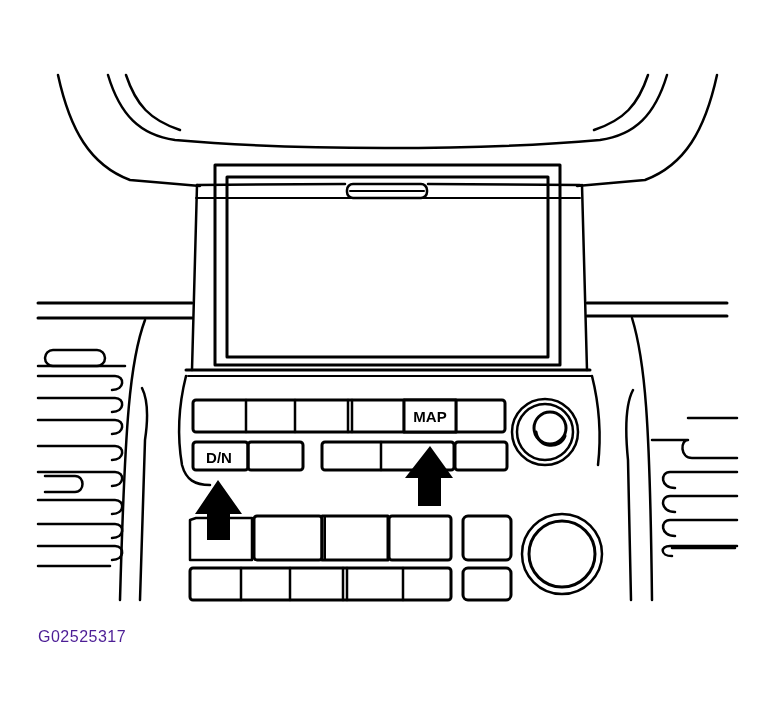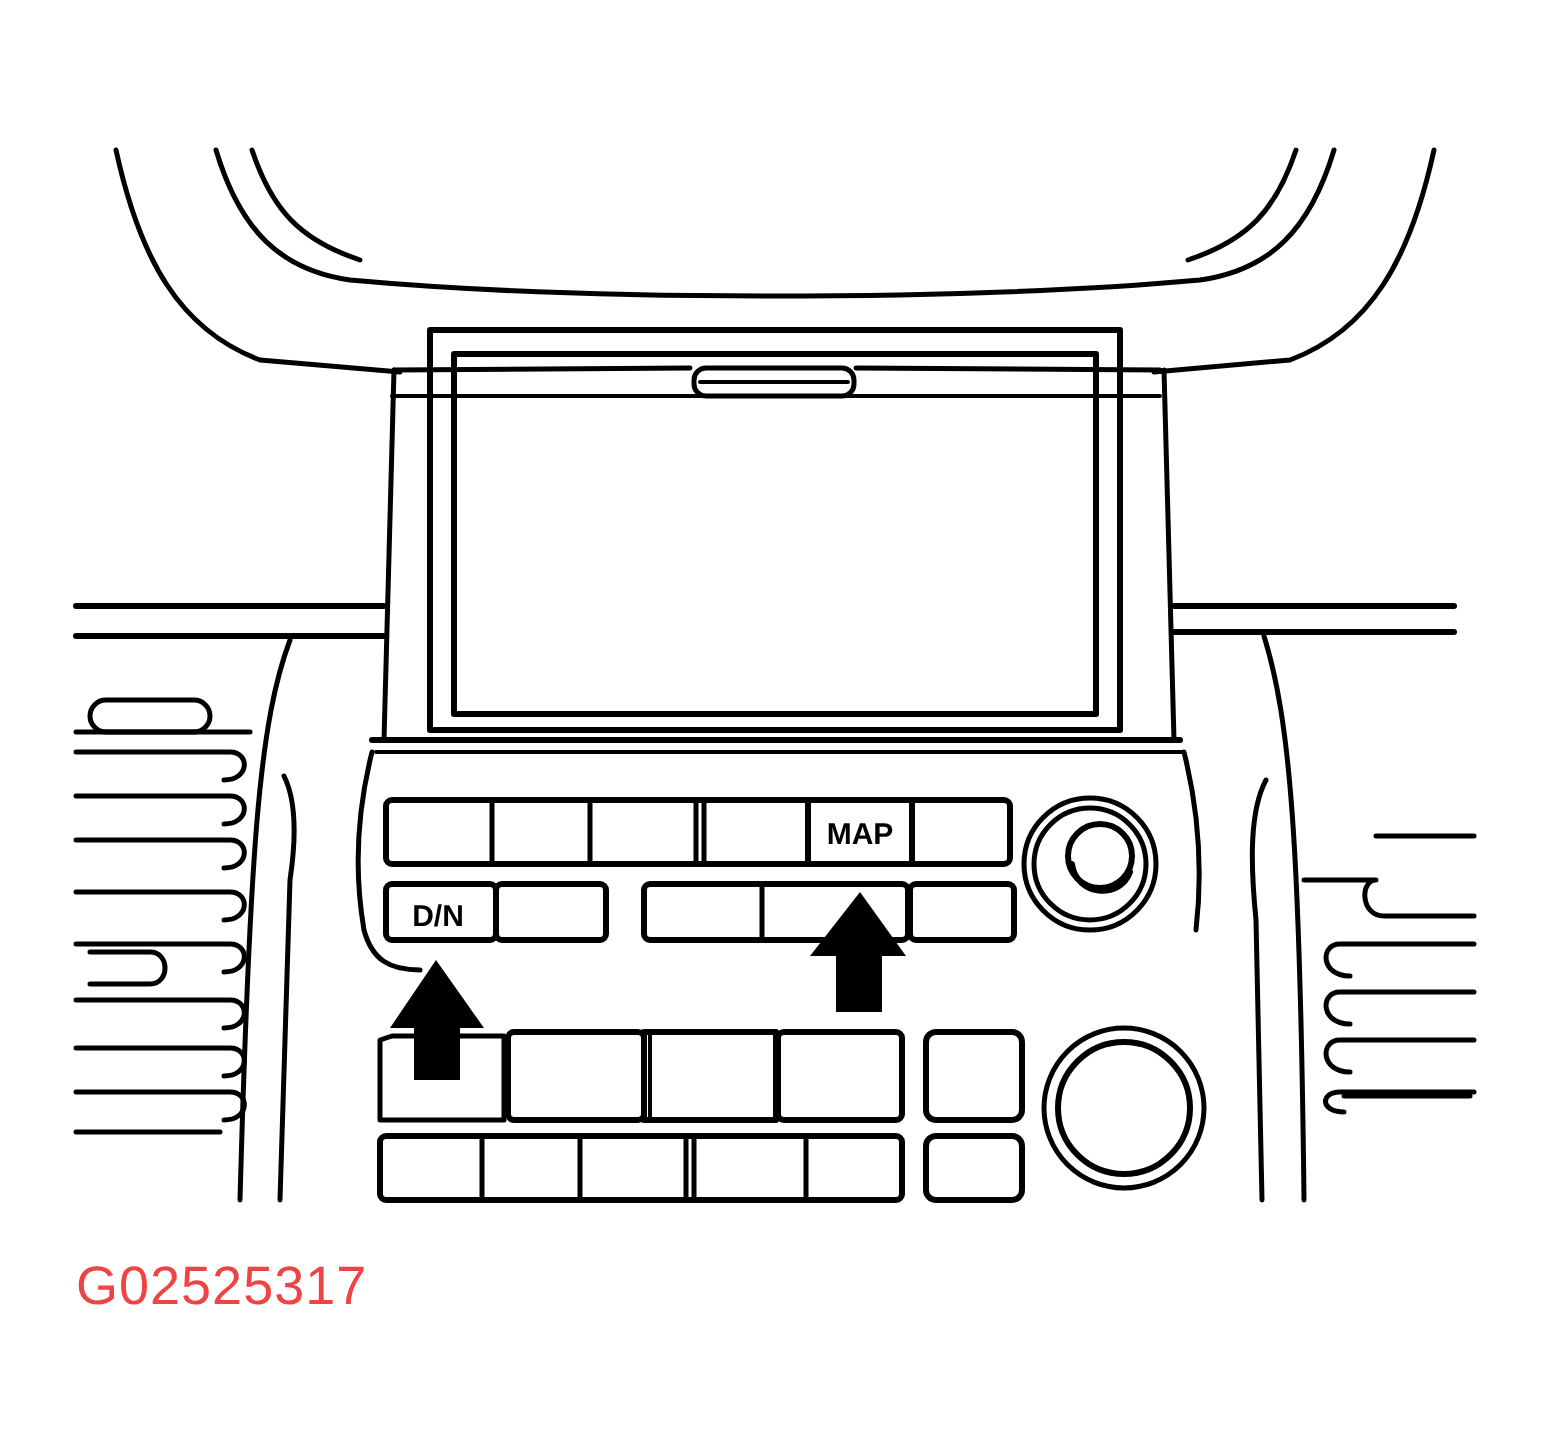--- a/index.html
+++ b/index.html
@@ -1,19 +1,19 @@
 <!DOCTYPE html>
 <html><head>
   <meta charset="utf-8">
   <style>
     html, body { margin: 0; padding: 0; background: #ffffff; }
     body { width: 775px; height: 726px; position: relative; overflow: hidden; font-family: "Liberation Sans", sans-serif; }
     #diagram { position: absolute; left: 0; top: 0; }
     .lbl { font-family: "Liberation Sans", sans-serif; font-weight: bold; fill: #000; }
-    .caption { position: absolute; left: 38px; top: 628px; font-size: 27px; color: #ef4444; font-family: "Liberation Sans", sans-serif; letter-spacing: 0.5px; }
+    .caption { position: absolute; left: 38px; top: 628px; font-size: 16px; color: #4c1d95; font-family: "Liberation Sans", sans-serif; letter-spacing: 0.5px; }
   </style>
 </head>
 <body>
 
 <svg id="diagram" width="775" height="726" viewBox="0 0 775 726" fill="none" stroke="#000" stroke-width="2.5" stroke-linecap="round" stroke-linejoin="round">
 
   <g>
     <path d="M58 75 C70 130 90 165 130 180 L200 186"></path>
     <path d="M577 186 L645 180 C685 165 705 130 717 75"></path>
     <path d="M108 75 C120 115 140 135 175 140 C230 145 300 148 385 148 C470 148 545 145 600 140 C635 135 655 115 667 75"></path>

